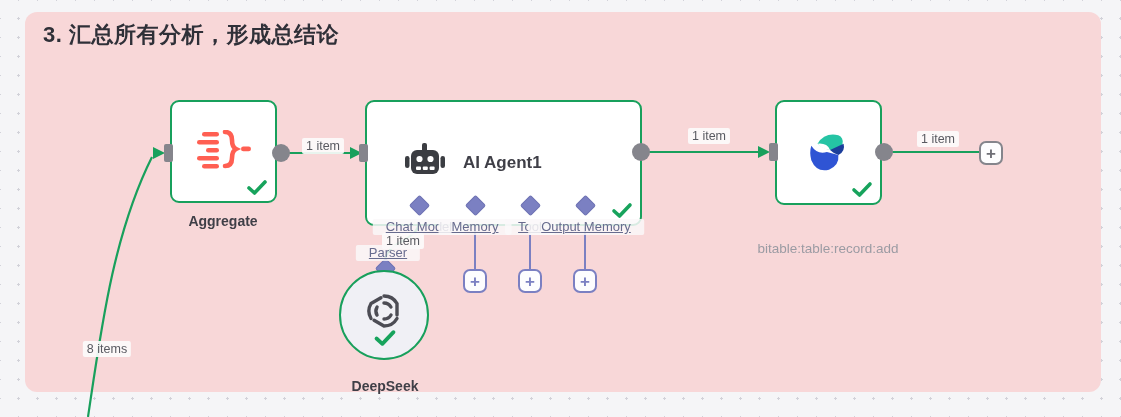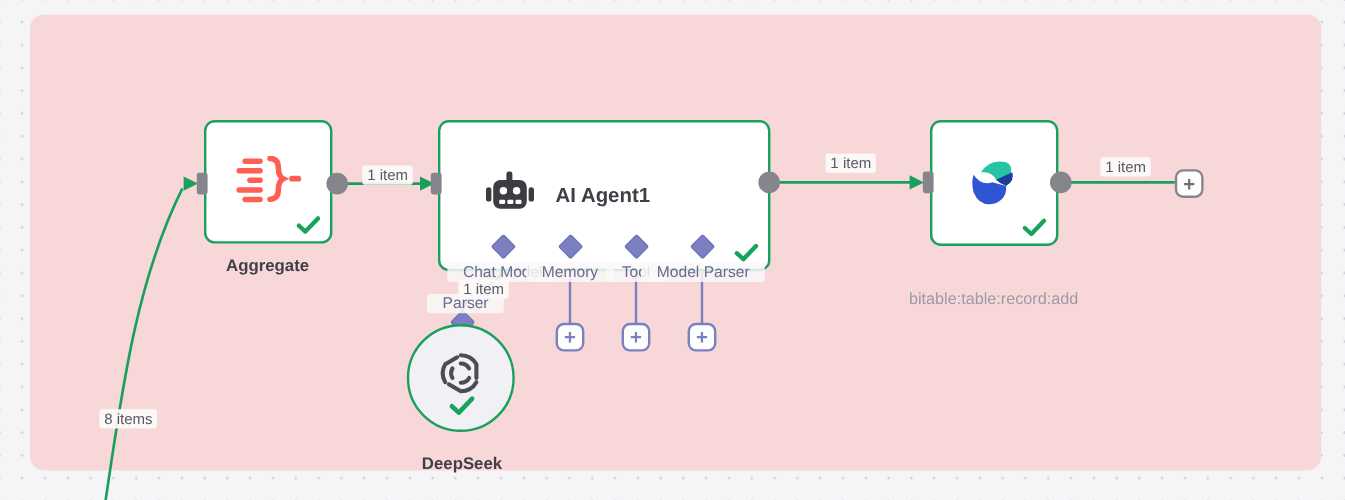--- a/index.html
+++ b/index.html
@@ -44,41 +44,42 @@
     transform:rotate(45deg);border-radius:2px;
   }
   .conn-label{
     position:absolute;transform:translateX(-50%);white-space:nowrap;
     font-size:12.5px;color:#595a61;background:rgba(252,251,251,.92);
     padding:0 4px;border-radius:2px;line-height:16px;
   }
   .port-label{
     position:absolute;transform:translateX(-50%);white-space:nowrap;
     font-size:13px;color:#676b8e;background:rgba(250,248,249,.85);
-    padding:0 13px;border-radius:2px;line-height:16px;
+    padding:0 13px;border-radius:2px;line-height:16px;text-decoration:underline;
   }
   .plus-btn{
     position:absolute;width:24px;height:24px;box-sizing:border-box;border-radius:7px;
     background:#fdfdfe;display:flex;align-items:center;justify-content:center;
     font-size:17px;font-weight:600;line-height:1;
   }
   .plus-indigo{border:2px solid #7b80c2;color:#7b80c2;}
   .plus-gray{border:2px solid #85858c;color:#6f6f76;}
   .deepseek-circle{
     position:absolute;left:339px;top:270px;width:90px;height:90px;border-radius:50%;
     background:#f0f0f5;border:2px solid #18a05c;box-sizing:border-box;
     display:flex;align-items:center;justify-content:center;
   }
 </style>
 </head>
 <body>
 
 <div class="canvas">
 
   <div class="sticky"></div>
+  <div class="sticky-title">3. 汇总所有分析，形成总结论</div>
 
   <svg class="wires">
 
     <path d="M88,417 C101,330 113,235 152,157" fill="none" stroke="#18a05c" stroke-width="2.2"></path>
     <polygon points="153,147 165,153 153,159" fill="#18a05c"></polygon>
 
     <line x1="281" y1="153" x2="352" y2="153" stroke="#18a05c" stroke-width="2.2"></line>
     <polygon points="350,147 362,153 350,159" fill="#18a05c"></polygon>
 
     <line x1="641" y1="152" x2="760" y2="152" stroke="#18a05c" stroke-width="2.2"></line>
@@ -146,21 +147,21 @@
 
   <div class="diamond" style="left:412px;top:198px;"></div>
   <div class="diamond" style="left:468px;top:198px;"></div>
   <div class="diamond" style="left:523px;top:198px;"></div>
   <div class="diamond" style="left:578px;top:198px;"></div>
   <div class="diamond" style="left:378px;top:261px;"></div>
 
   <div class="port-label" style="left:419px;top:219px;">Chat Model</div>
   <div class="port-label" style="left:475px;top:219px;">Memory</div>
   <div class="port-label" style="left:530px;top:219px;">Tool</div>
-  <div class="port-label" style="left:586px;top:219px;">Model Parser</div>
+  <div class="port-label" style="left:586px;top:219px;">Output Memory</div>
 
   <div class="conn-label" style="left:403px;top:233px;">1 item</div>
   <div class="port-label" style="left:388px;top:245px;">Parser</div>
 
   <div class="plus-btn plus-indigo" style="left:463px;top:269px;">+</div>
   <div class="plus-btn plus-indigo" style="left:518px;top:269px;">+</div>
   <div class="plus-btn plus-indigo" style="left:573px;top:269px;">+</div>
 
   <div class="deepseek-circle">
     <span style="line-height:0;margin-top:-8px;">

